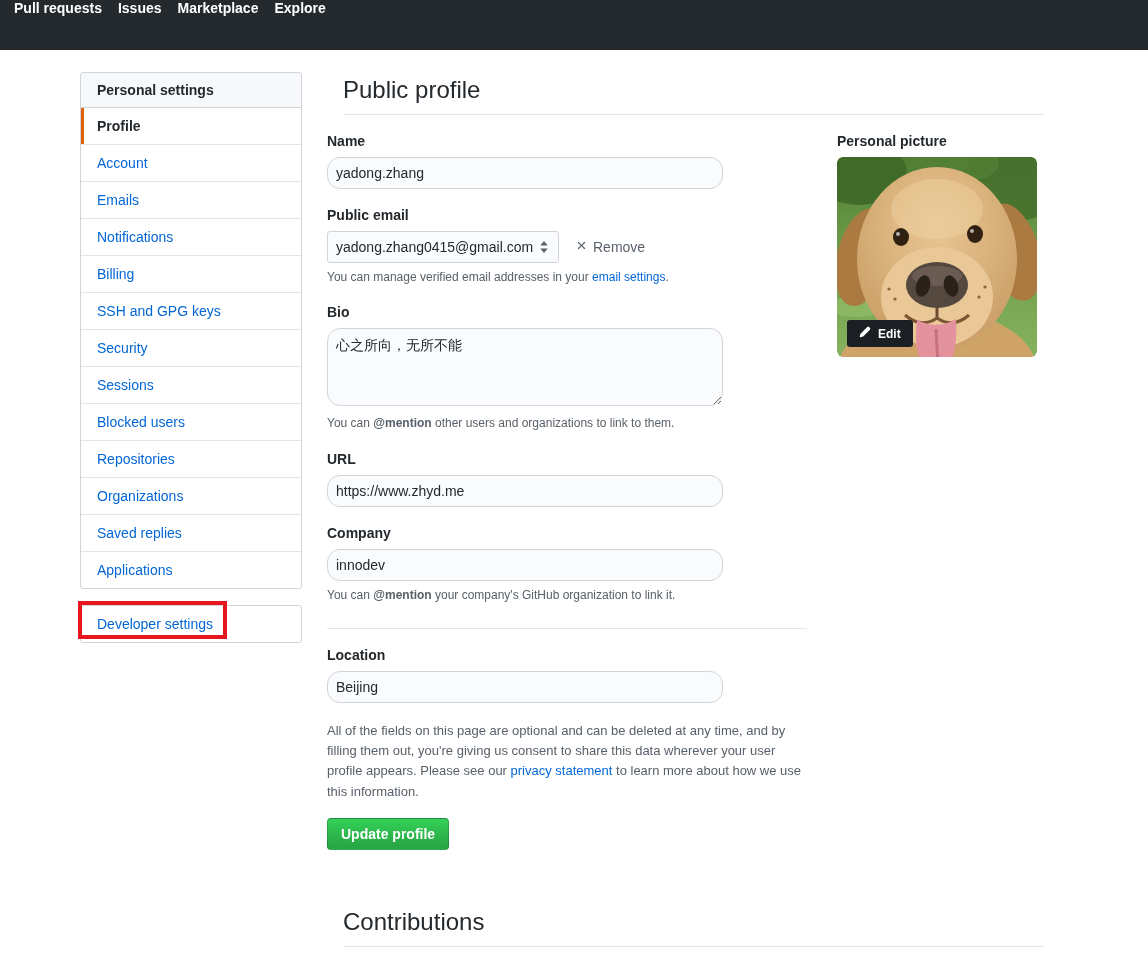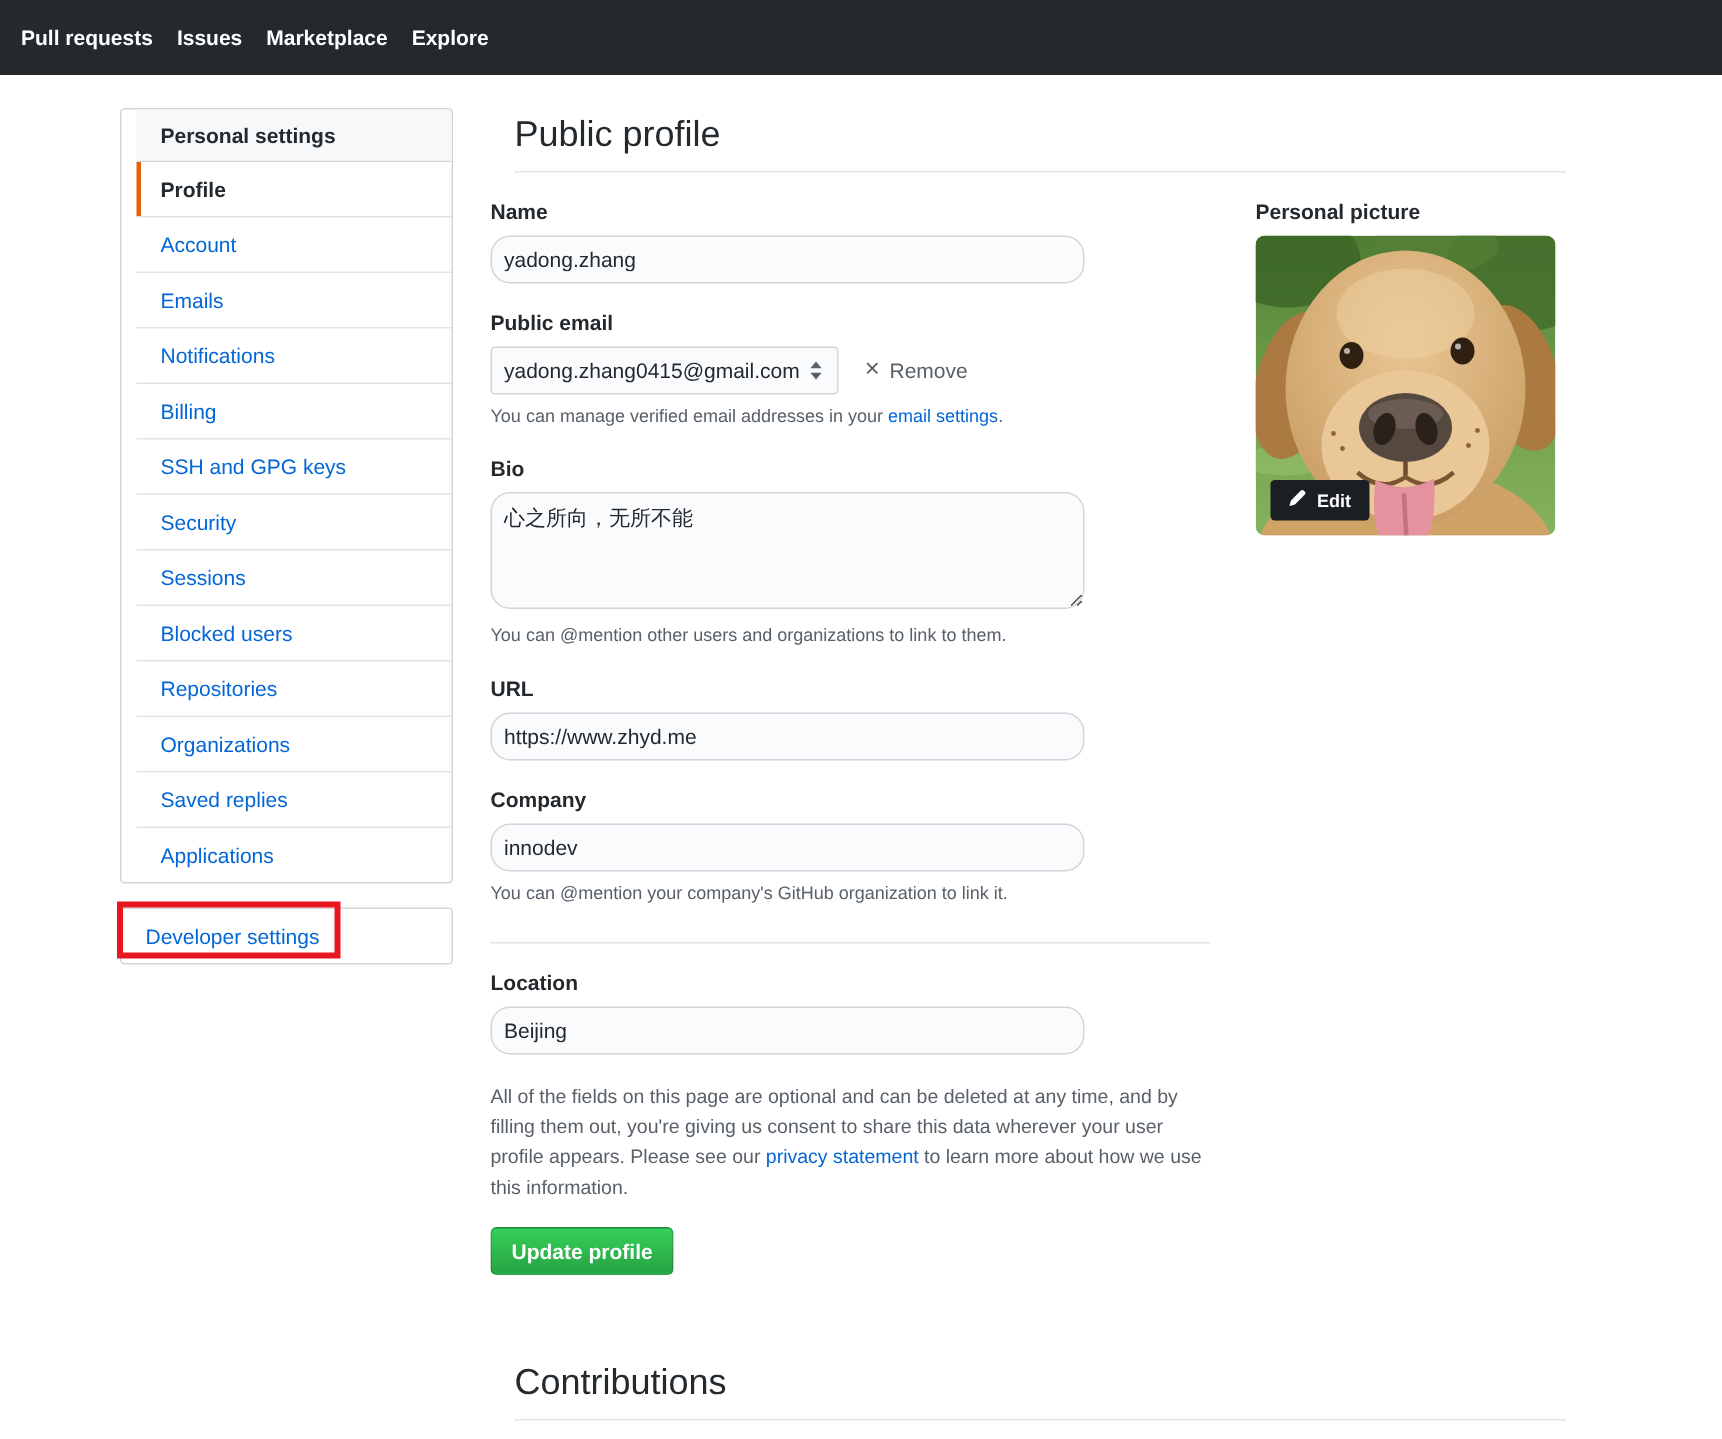--- a/index.html
+++ b/index.html
@@ -6,27 +6,27 @@
   html,body { margin:0; padding:0; }
   body {
     width:1148px; height:959px; overflow:hidden;
     background:#fff; color:#24292e;
     font-family:"Liberation Sans","DejaVu Sans",sans-serif;
     font-size:14px;
   }
   a { text-decoration:none; }
 
   
-  .topnav { height:50px; background:#24292e; display:flex; align-items:center; padding:0 6px; }
+  .topnav { height:50px; background:#24292e; display:flex; align-items:flex-start; padding:0 6px; }
   .topnav a { color:#fff; font-weight:700; font-size:14px; padding:0 8px; cursor:pointer; }
 
   
   .page { display:flex; align-items:flex-start; padding:22px 0 0 80px; }
   .sidebar { width:222px; flex:none; }
-  .menu { border:1px solid #d1d5da; border-radius:3px; background:#fff;padding-left:10px; }
+  .menu { border:1px solid #d1d5da; border-radius:3px; background:#fff; }
   .menu-header { padding:9px 16px; background:#f6f8fa; border-bottom:1px solid #d1d5da;
                  border-radius:3px 3px 0 0; font-weight:700; color:#24292e; }
   .menu-item { display:block; padding:10px 16px; color:#0366d6; cursor:pointer; }
   .menu-item + .menu-item { border-top:1px solid #e1e4e8; }
   .menu-item.selected { color:#24292e; font-weight:700; border-left:3px solid #e36209; padding-left:13px; }
 
   .dev-wrap { position:relative; margin-top:16px; }
   .dev-box { border:1px solid #d1d5da; border-radius:3px; background:#fff; }
   .dev-box a { display:block; padding:10px 16px; color:#0366d6; cursor:pointer; }
   .red-annot { position:absolute; left:-2px; top:-4px; width:149px; height:38px;
@@ -53,21 +53,21 @@
     display:inline-flex; align-items:center; justify-content:space-between;
     width:232px; padding:7px 8px; border:1px solid #d1d5da; border-radius:3px;
     background:#fafbfc; cursor:pointer;
   }
   .remove-btn { display:inline-flex; align-items:flex-start; gap:5px; margin-left:16px;
                 background:none; border:0; color:#586069; font-size:14px;
                 font-family:inherit; cursor:pointer; padding:0; }
 
   .note { font-size:12px; color:#586069; margin-top:6px; line-height:1.45; }
   .note a, .inline-link { color:#0366d6; cursor:pointer; }
-  .note b { font-weight:400;margin-top:36px; }
+  .note b { font-weight:700;margin-top:36px; }
 
   .form-hr { border:0; border-top:1px solid #e1e4e8; margin:24px 0 0; width:480px; }
 
   .disclaimer { font-size:13px; color:#586069; margin:18px 0 16px; line-height:1.55; width:480px; }
 
   .btn-primary {
     background:linear-gradient(-180deg,#34d058 0%,#28a745 90%);
     color:#fff; font-weight:700; font-size:14px; font-family:inherit;
     padding:7px 13px; border:1px solid rgba(27,31,35,.2); border-radius:4px; cursor:pointer;
   }

